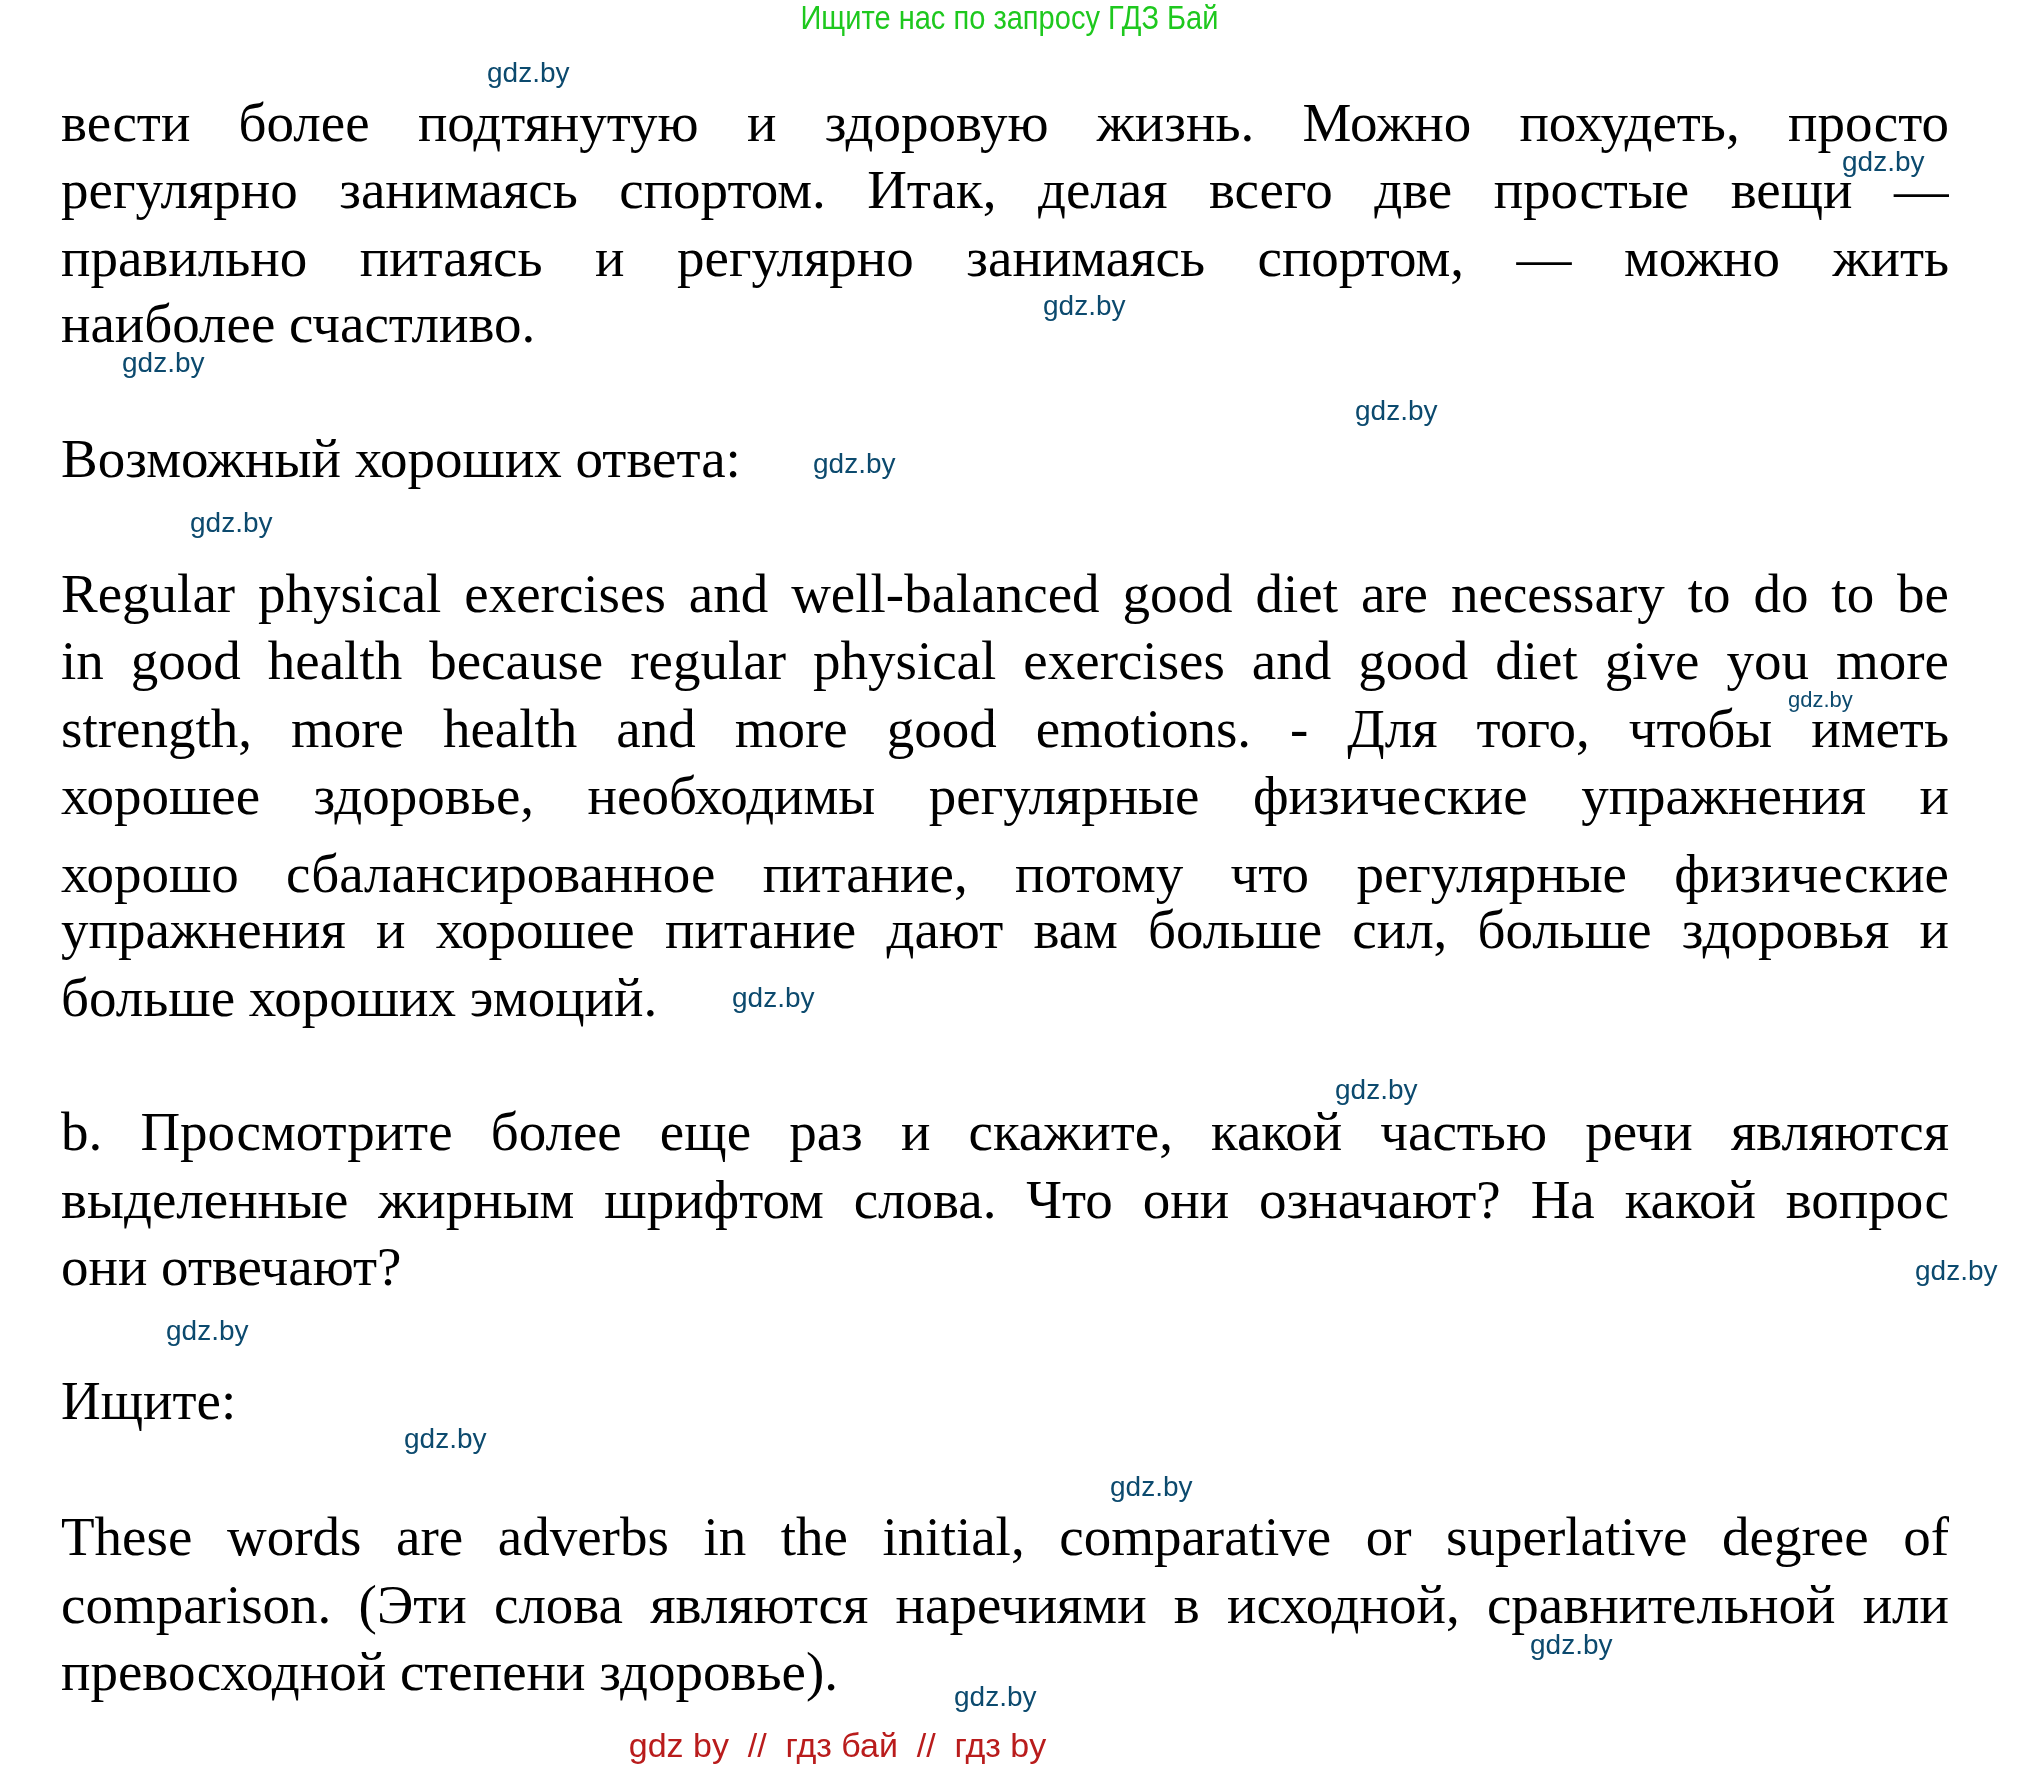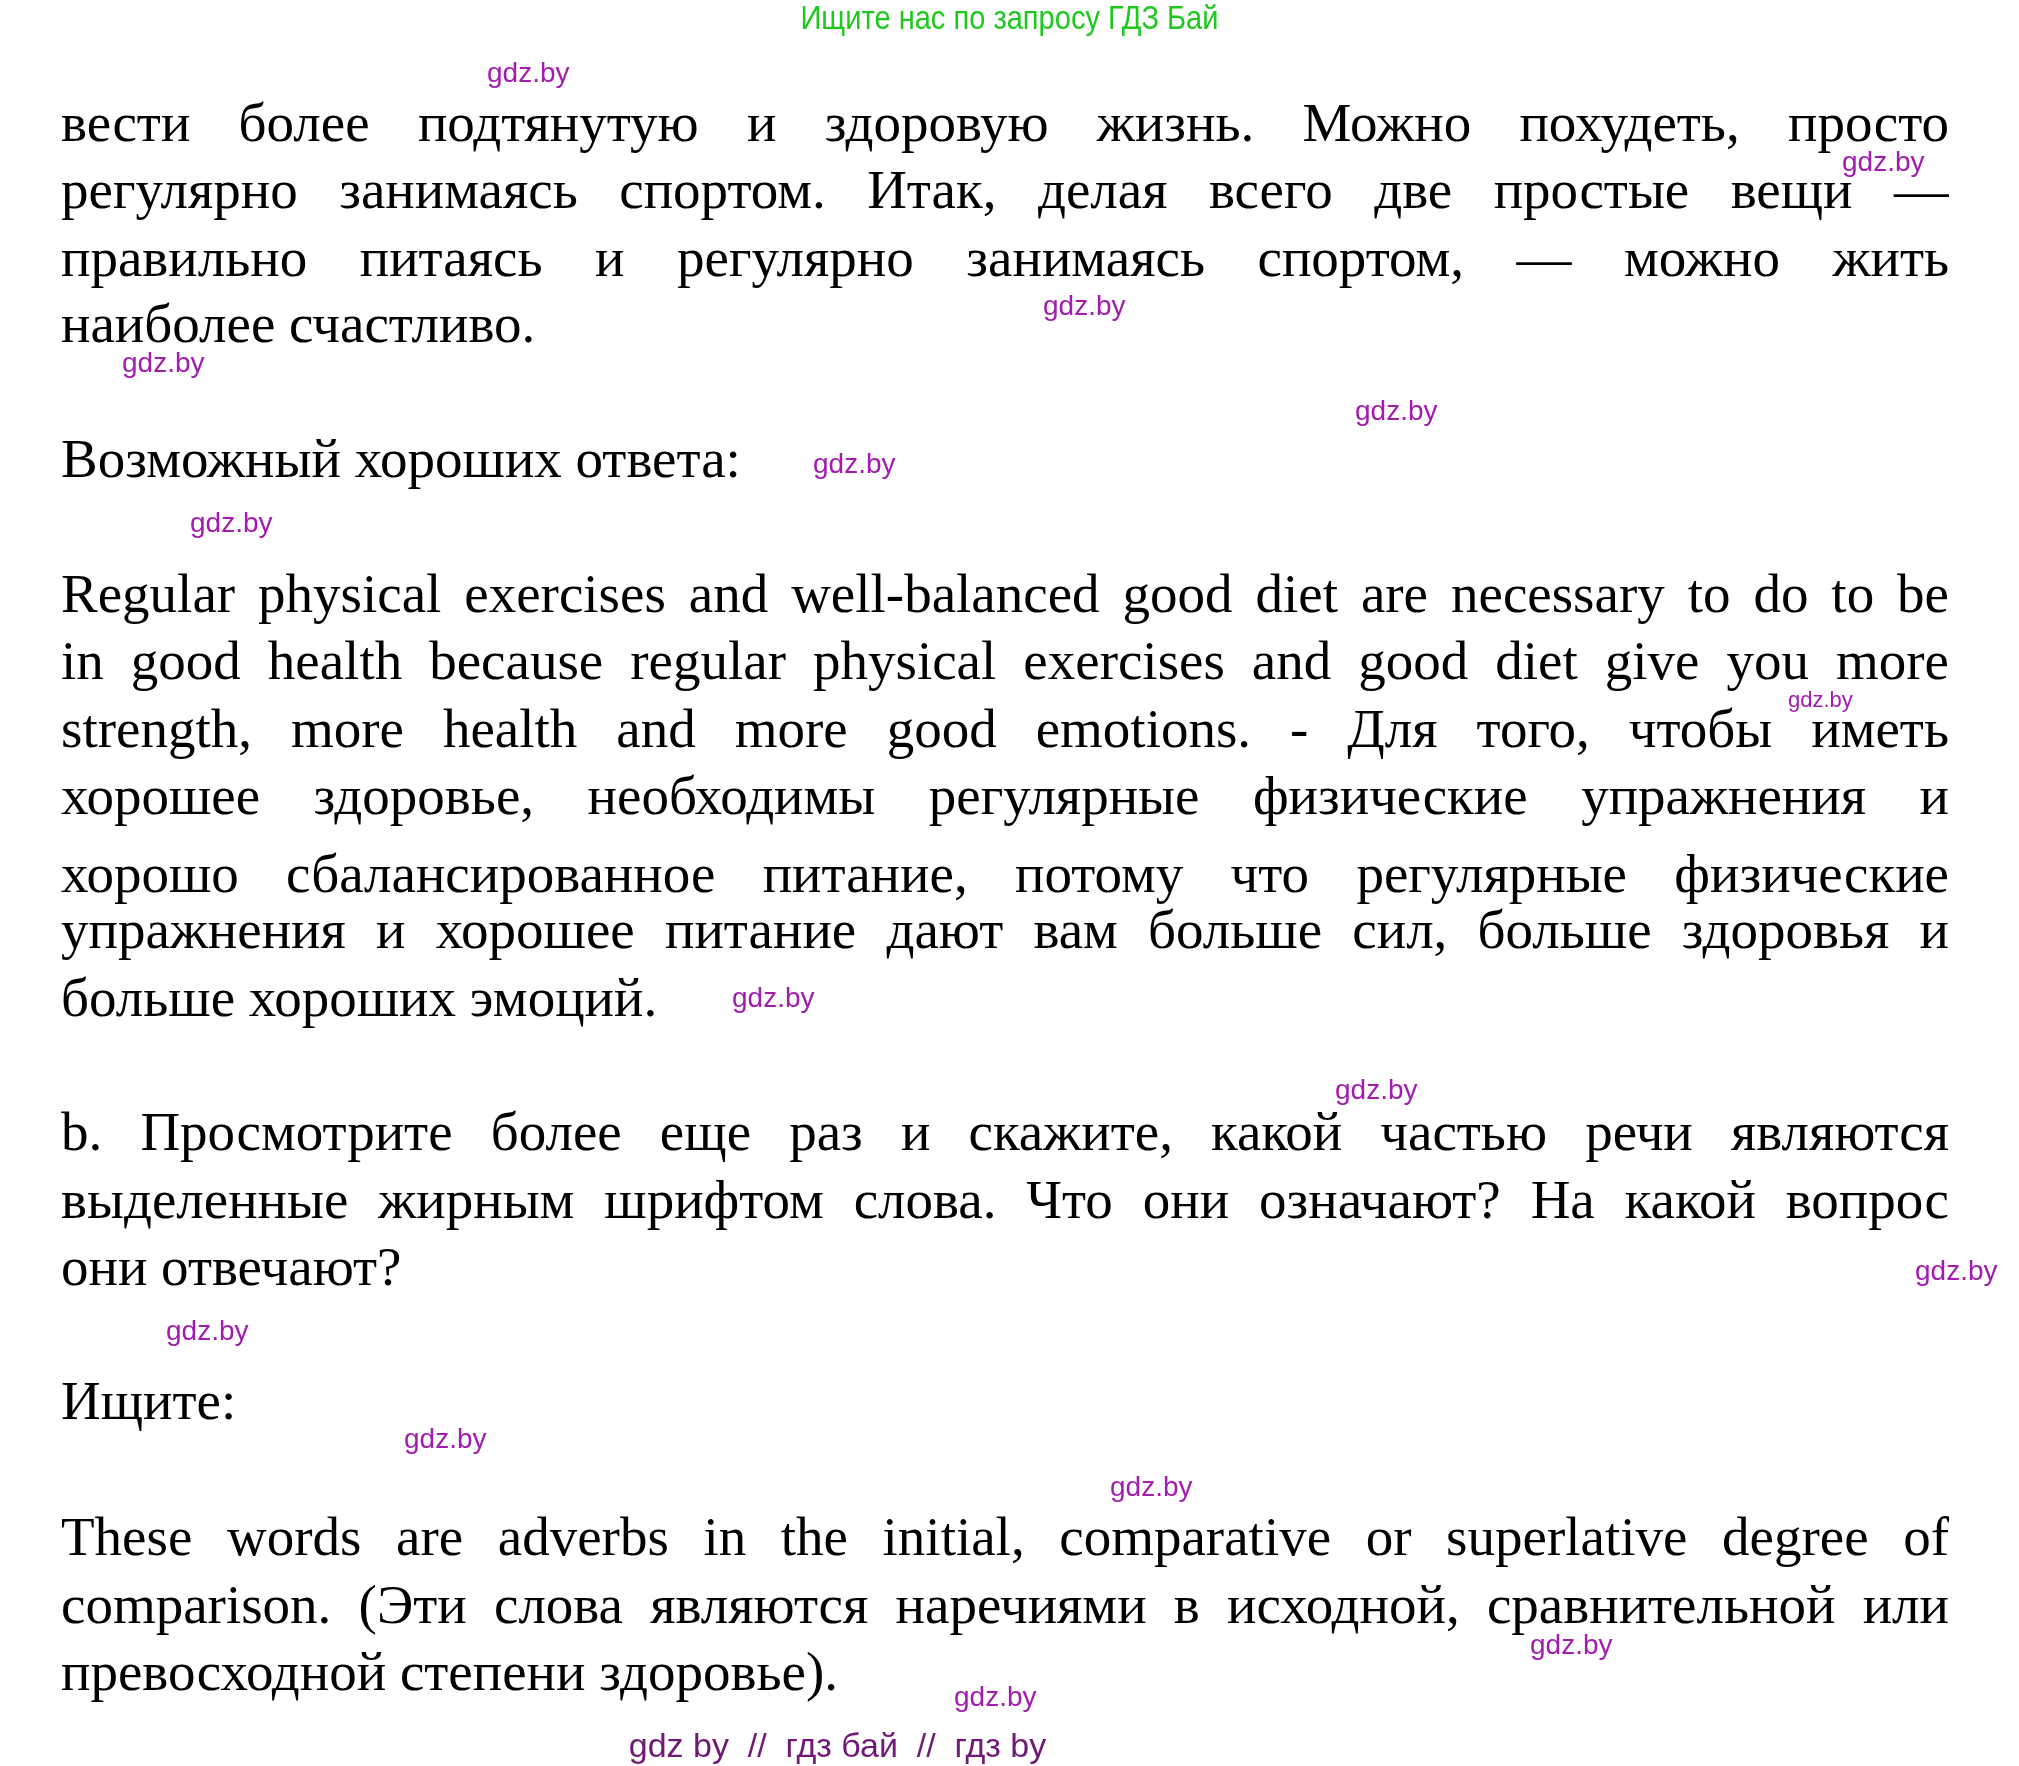--- a/index.html
+++ b/index.html
@@ -11,27 +11,27 @@
     transform: scaleX(0.88); transform-origin: center;
   }
   .line {
     position: absolute; left: 61px; width: 1888px;
     font-family: "Liberation Serif", serif; font-size: 55px; line-height: 64px;
     color: #000; white-space: nowrap; height: 64px;
   }
   .line.just { text-align: justify; text-align-last: justify; white-space: normal; overflow: hidden; }
   .wm {
     position: absolute; font-family: "Liberation Sans", sans-serif;
-    font-size: 28px; line-height: 30px; color: #a21caf; white-space: nowrap;
+    font-size: 28px; line-height: 30px; color: #0c4a6e; white-space: nowrap;
   }
   .wm.small { font-size: 22px; line-height: 24px; }
   .footer {
     position: absolute; left: 0; width: 1675px; top: 1724px; height: 42px;
     text-align: center; font-family: "Liberation Sans", sans-serif;
-    font-size: 34px; line-height: 42px; color: #701a75; white-space: pre;
+    font-size: 34px; line-height: 42px; color: #b91c1c; white-space: pre;
   }
 </style>
 </head>
 <body>
 
 <div class="banner">Ищите нас по запросу ГДЗ Бай</div>
 
 <div class="line just" style="top:91px">вести более подтянутую и здоровую жизнь. Можно похудеть, просто</div>
 <div class="line just" style="top:158px">регулярно занимаясь спортом. Итак, делая всего две простые вещи —</div>
 <div class="line just" style="top:226px">правильно питаясь и регулярно занимаясь спортом, — можно жить</div>

